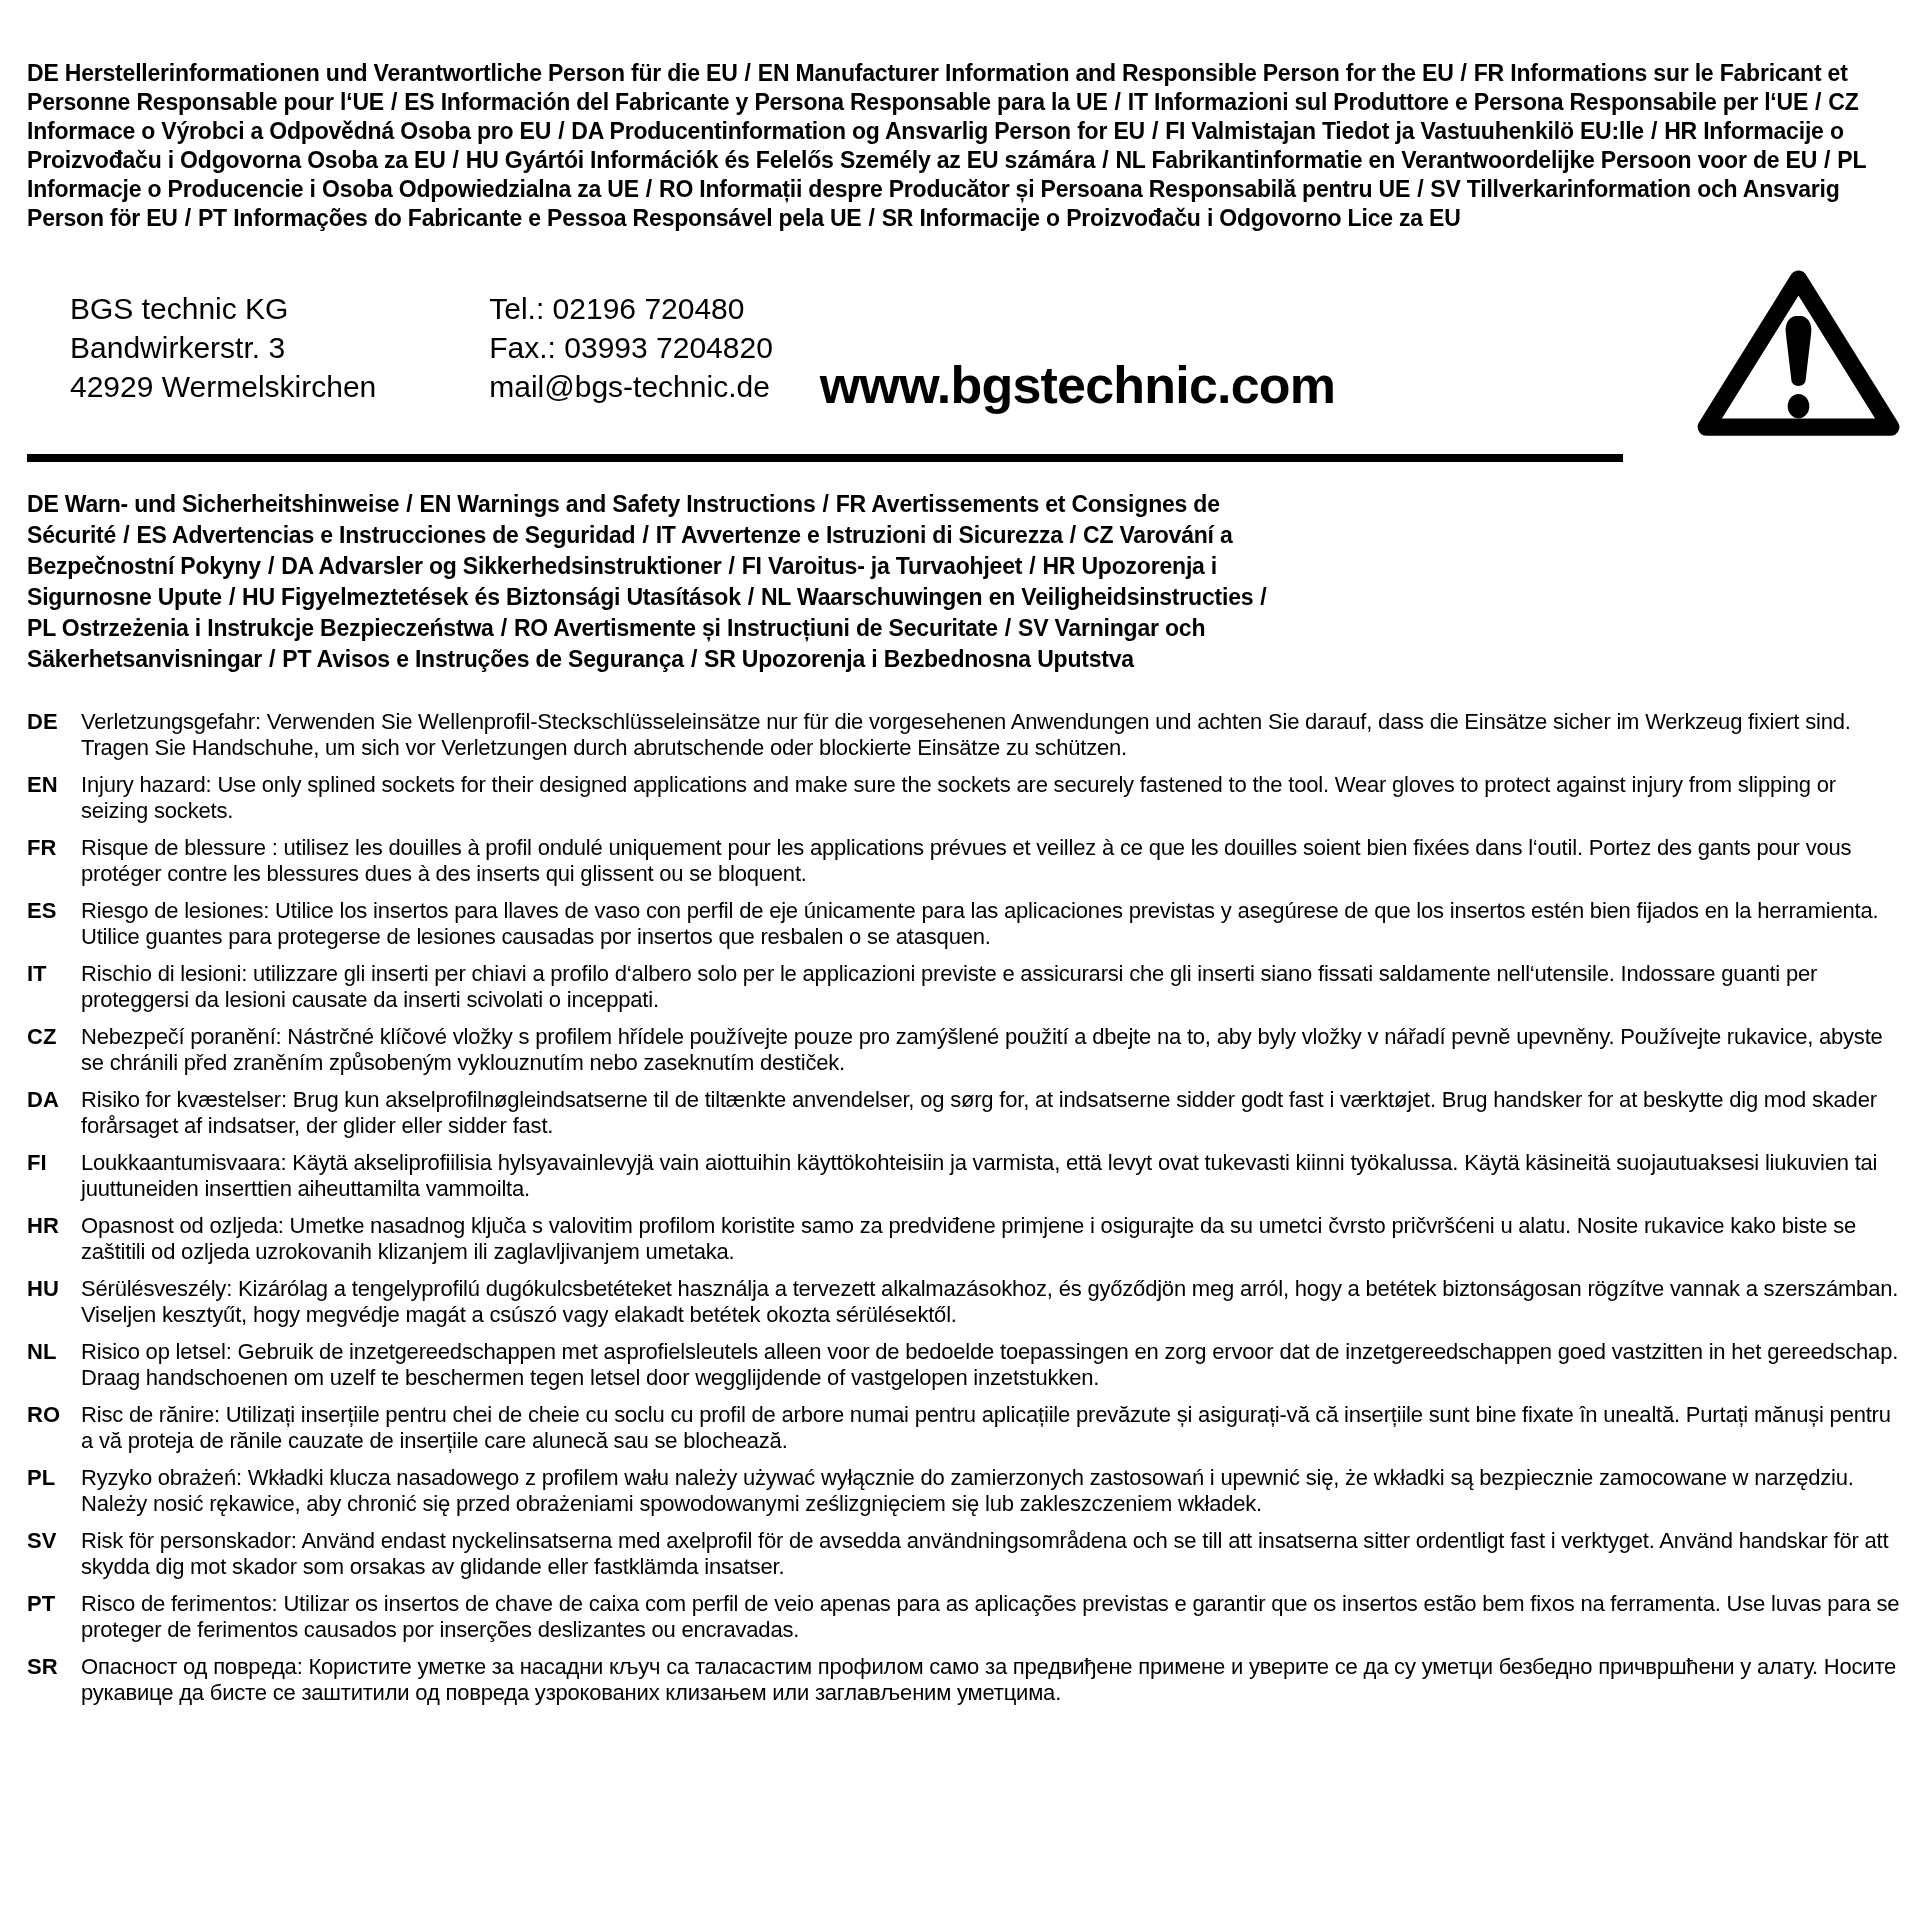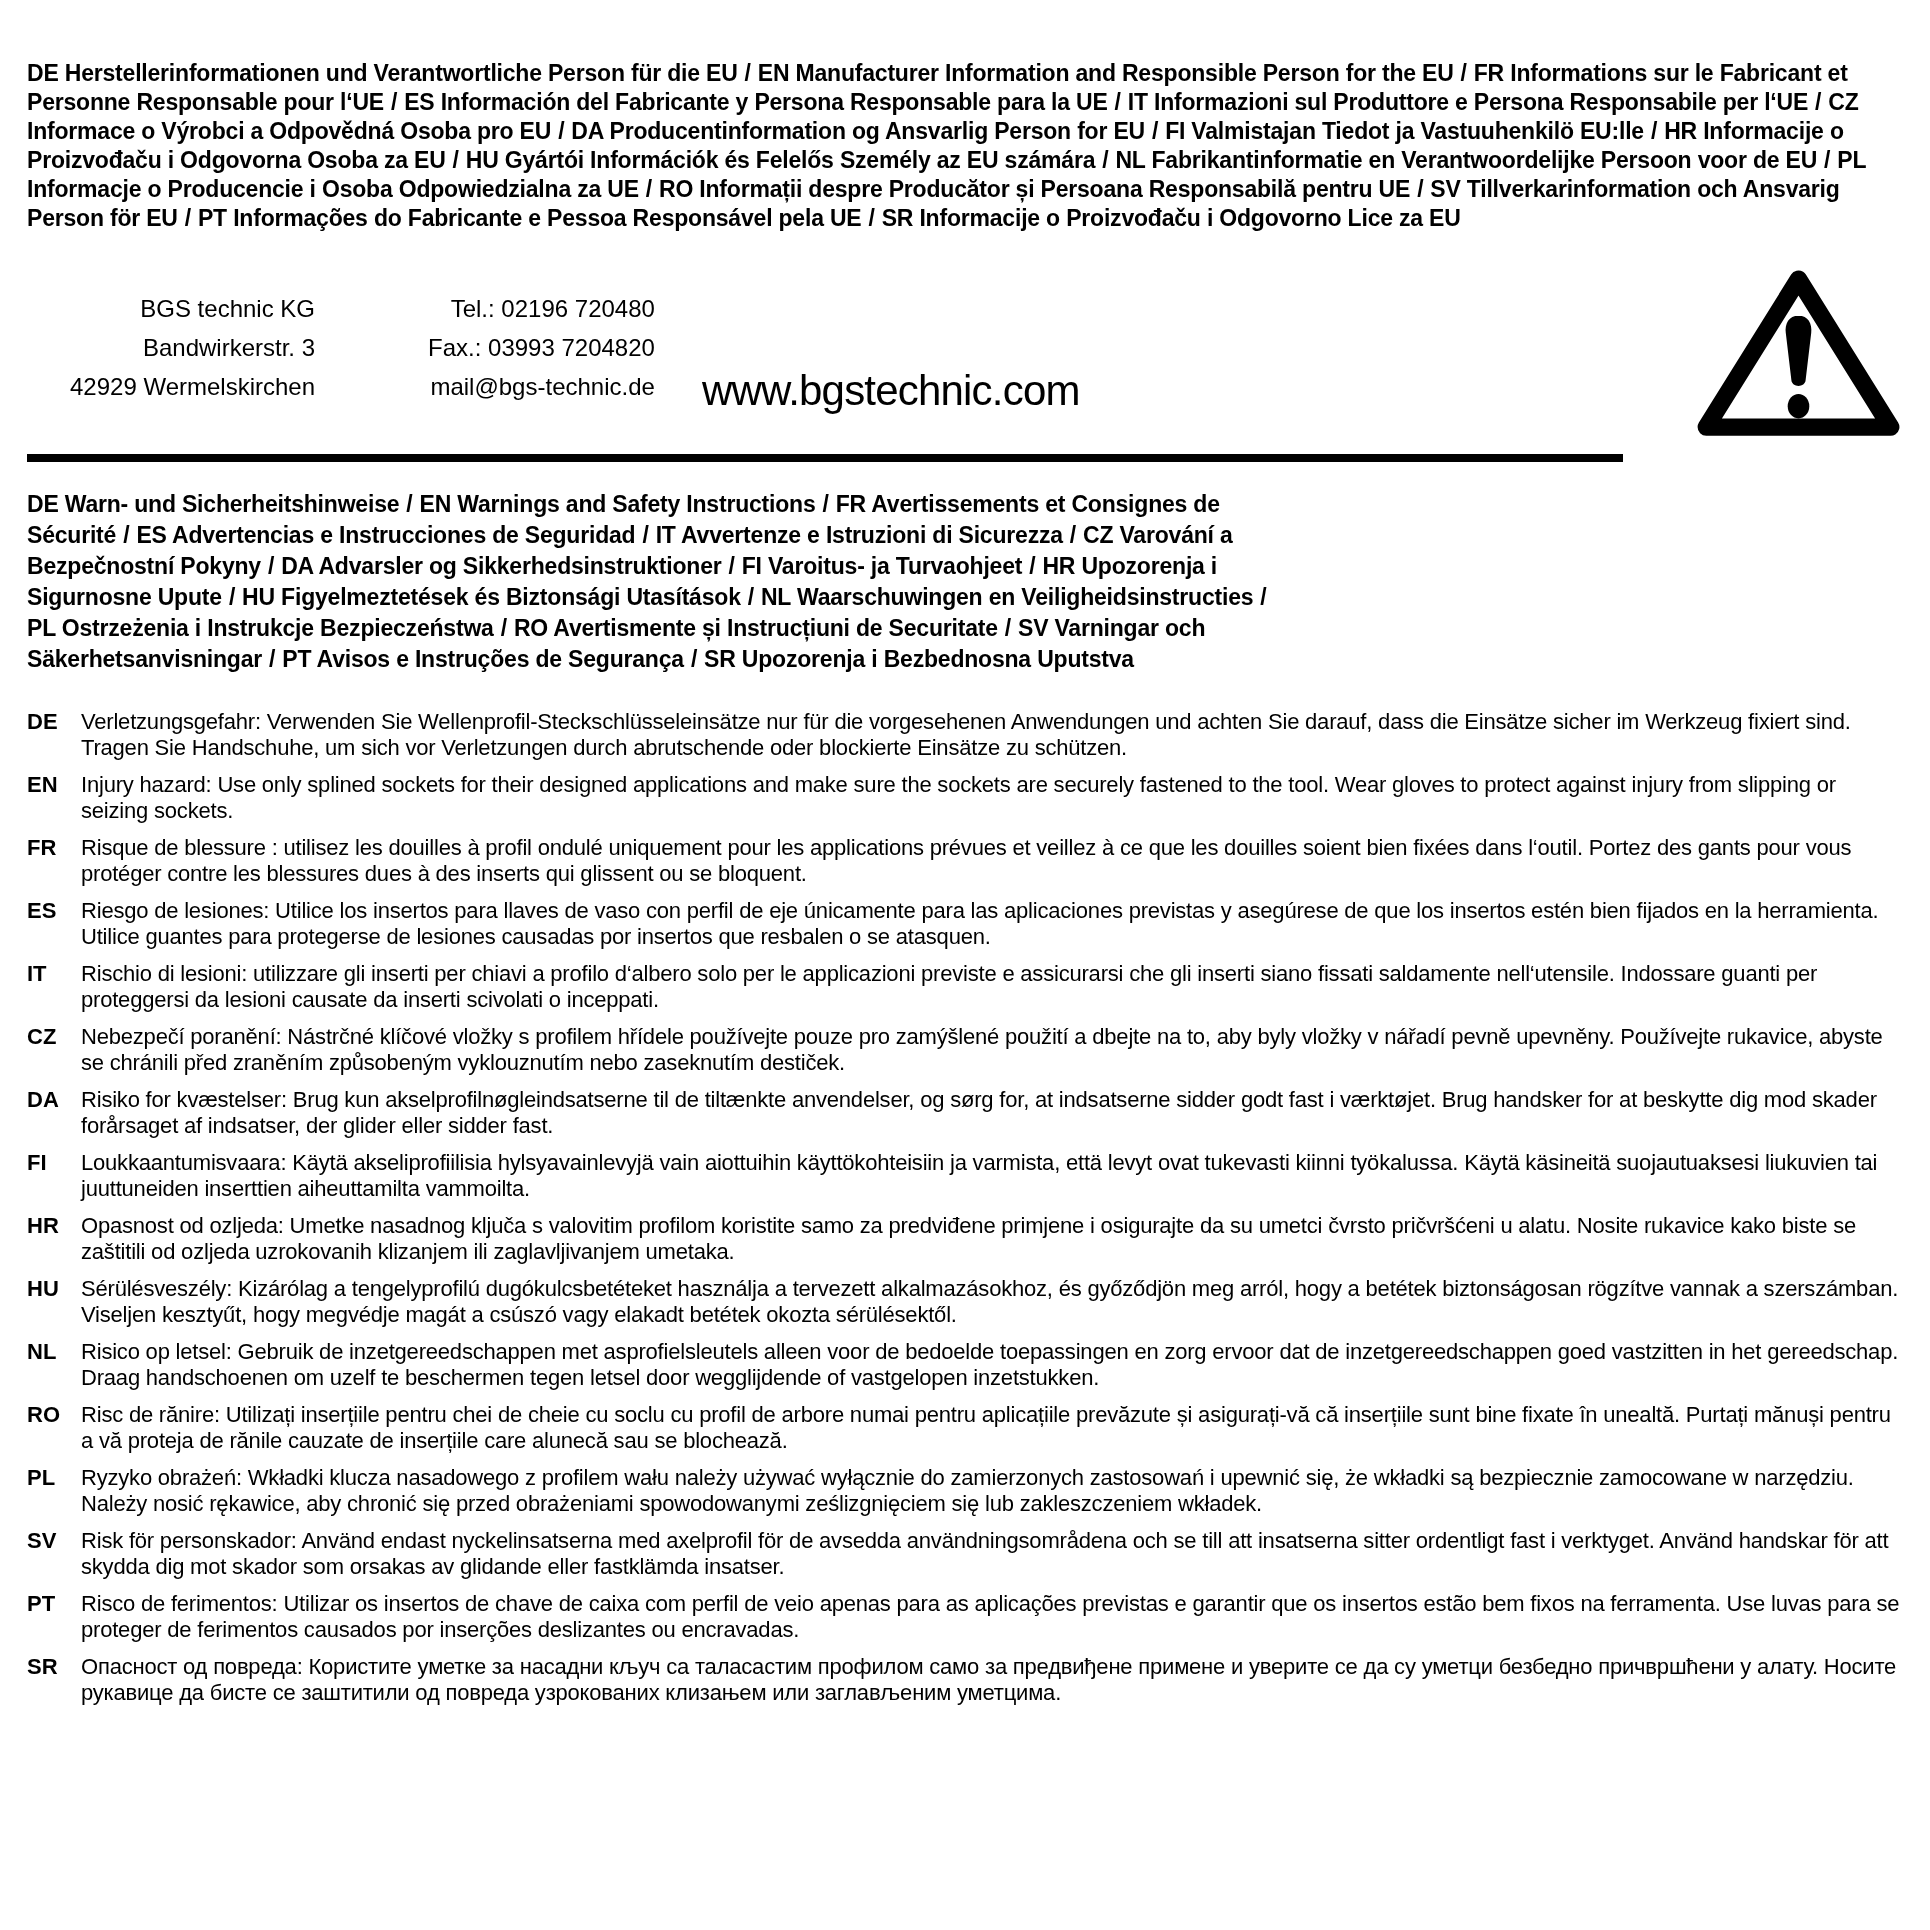--- a/index.html
+++ b/index.html
@@ -52,27 +52,26 @@
     font-weight: bold;
     font-size: 33px;
     letter-spacing: 25px;
     margin-top: 4.7px;
     padding-left: 142px;
     white-space: nowrap;
   }
   .address-block { margin-left: 43px; padding-top: 22px; }
   .contact-block { margin-left: 113px; padding-top: 22px; }
   .address-block div, .contact-block div {
-    font-size: 24px;
+    font-size: 30px;
     line-height: 39px;
-    text-align: right;
   }
   .website {
-    font-weight: normal;
-    font-size: 42px;
+    font-weight: bold;
+    font-size: 52px;
     letter-spacing: -0.8px;
     margin-left: 47px;
     align-self: flex-end;
     margin-bottom: 25px;
     white-space: nowrap;
   }
   .warning-triangle {
     margin-left: auto;
     width: 209px; height: 174px;
     flex: 0 0 auto;

